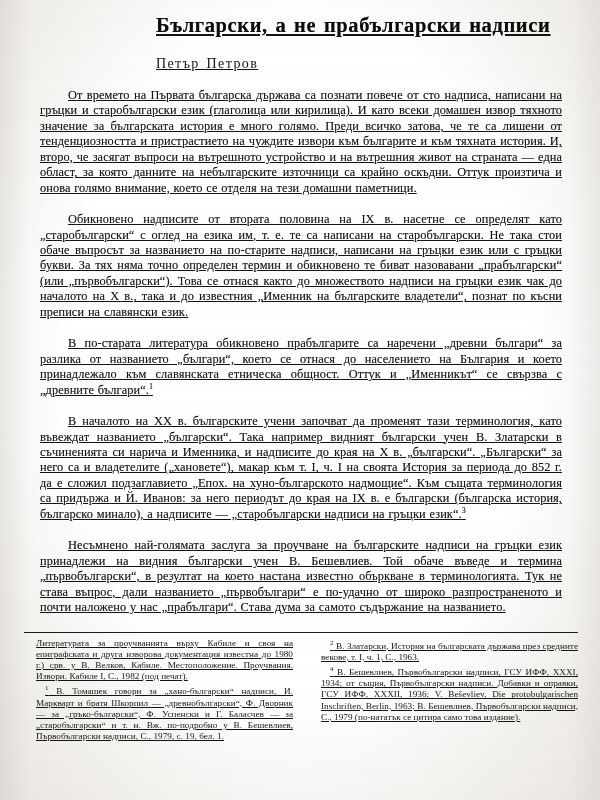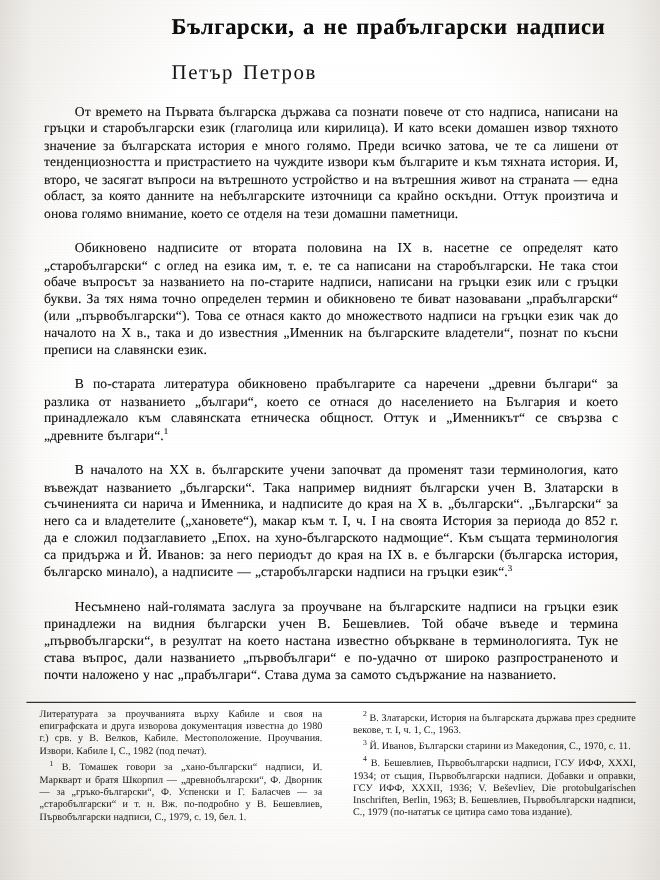--- a/index.html
+++ b/index.html
@@ -33,36 +33,37 @@
     background:
       linear-gradient(90deg, rgba(140,135,128,0.13) 0%, rgba(255,255,255,0) 5%,
                       rgba(255,255,255,0) 95%, rgba(140,135,128,0.10) 100%);
   }
 
   .content {
     position: relative;
     z-index: 2;
     padding: 8px 22px 0 24px;
     box-sizing: border-box;
+    text-decoration: underline;
   }
 
   h1.title {
     font-size: 20.5px;
     line-height: 1.12;
     font-weight: bold;
     margin: 6px 0 0 0;
     padding-left: 132px;
     letter-spacing: 0.6px;
     word-spacing: 2px;
     color: #0d0d0d;
     text-shadow: 0 0 0.6px rgba(0,0,0,0.55);
   }
 
   .author {
-    font-size: 19px;
+    font-size: 14px;
     margin: 19px 0 0 0;
     padding-left: 132px;
     letter-spacing: 1.4px;
     word-spacing: 2px;
     color: #151515;
   }
 
   .body-text {
     margin-top: 14px;
     font-size: 12.35px;
@@ -166,20 +167,19 @@
 
     <hr class="rule">
 
     <div class="notes">
       <div class="notes-col left">
         <p class="note cont">Литературата за проучванията върху Кабиле и своя на епиграфската и друга изворова документация известна до 1980 г.) срв. у В. Велков, Кабиле. Местоположение. Проучвания. Извори. Кабиле I, С., 1982 (под печат).</p>
         <p class="note"><span class="marker">1</span> <span>В. Томашек говори за „хано-български“ надписи, И. Маркварт и братя Шкорпил — „древнобългарски“, Ф. Дворник — за „гръко-български“, Ф. Успенски и Г. Баласчев — за „старобългарски“ и т. н. Вж. по-подробно у В. Бешевлиев, Първобългарски надписи, С., 1979, с. 19, бел. 1.</span></p>
       </div>
       <div class="notes-col right">
         <p class="note"><span class="marker">2</span> <span>В. Златарски, История на българската държава през средните векове, т. I, ч. 1, С., 1963.</span></p>
-        <p class="note"><span class="marker">3</span> <span>Й. Иванов, Български старини из Македония, С., 1970, с. 11.</span></p>
         <p class="note"><span class="marker">4</span> <span>В. Бешевлиев, Първобългарски надписи, ГСУ ИФФ, XXXI, 1934; от същия, Първобългарски надписи. Добавки и оправки, ГСУ ИФФ, XXXII, 1936; V. Beševliev, Die protobulgarischen Inschriften, Berlin, 1963; В. Бешевлиев, Първобългарски надписи, С., 1979 (по-нататък се цитира само това издание).</span></p>
       </div>
     </div>
 
   </div>
   <div class="bands"></div>
 </div>
 
 </body></html>

